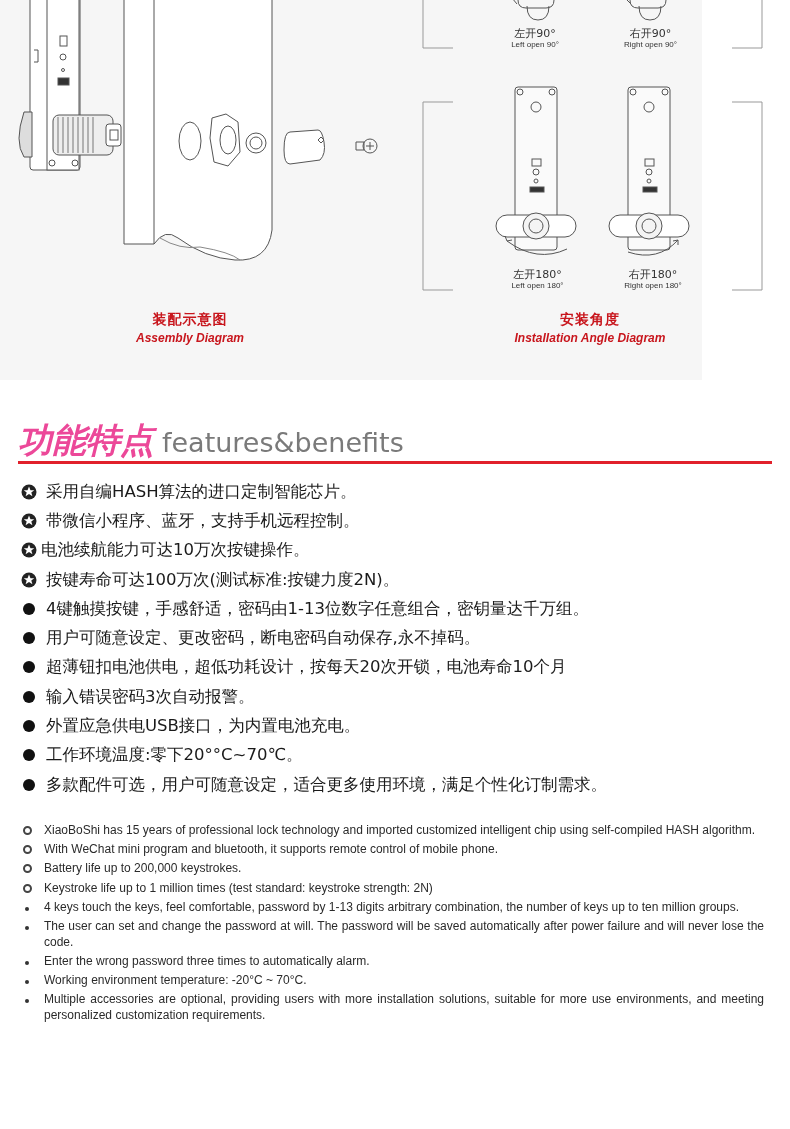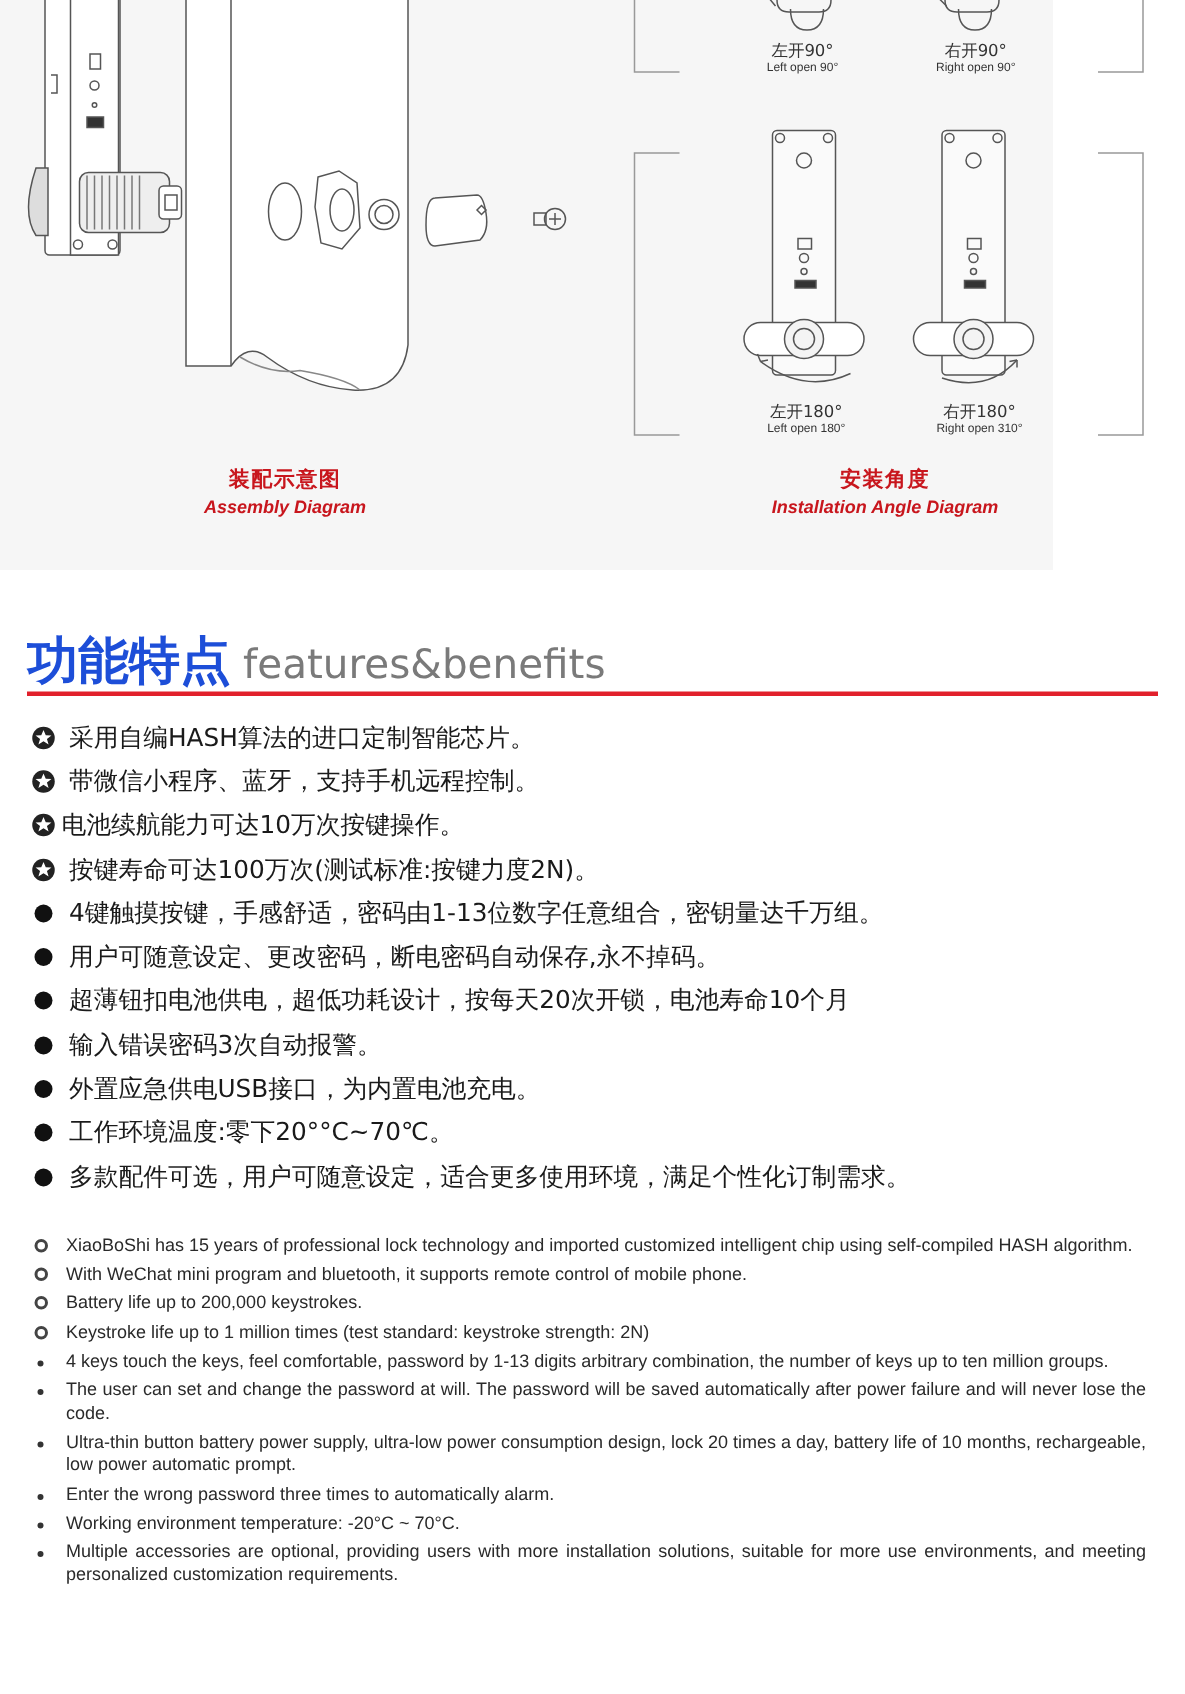--- a/index.html
+++ b/index.html
@@ -17,22 +17,23 @@
   }
   .caption .cn { font-size: 14px; font-weight: bold; letter-spacing: 1px; display: block; }
   .caption .en { font-family: "Liberation Sans", sans-serif; font-size: 12px; font-weight: bold; display: block; margin-top: 2px; font-style: italic; }
   .angle-label { position: absolute; text-align: center; color: #333; }
   .angle-label .cn { font-size: 11px; display: block; }
   .angle-label .en { font-family: "Liberation Sans", sans-serif; font-size: 8px; display: block; margin-top: -1px; }
 
   
   .section-header { position: absolute; left: 18px; top: 418px; width: 754px; height: 48px; }
   .section-header .title-cn {
-    font-size: 34px; font-weight: bold; color: #1d4ed8; letter-spacing: 0px;
+    font-size: 34px; font-weight: bold; color: #ec4899; letter-spacing: 0px;
     vertical-align: baseline;
+    font-style: italic;
   }
   .section-header .title-en {
     font-family: "DejaVu Sans", sans-serif; font-size: 27px; color: #7a7a7a;
     margin-left: 8px; font-weight: normal; letter-spacing: 0px;
   }
   .red-rule { position: absolute; left: 18px; top: 461px; width: 754px; height: 3px; background: #e1202b; }
 
   
   .cn-list { position: absolute; left: 20px; top: 477px; width: 760px; list-style: none; }
   .cn-list li {
@@ -158,21 +159,21 @@
   <div class="angle-label" style="left:603px; top:26px; width:95px;">
     <span class="cn">右开90°</span>
     <span class="en">Right open 90°</span>
   </div>
   <div class="angle-label" style="left:490px; top:267px; width:95px;">
     <span class="cn">左开180°</span>
     <span class="en">Left open 180°</span>
   </div>
   <div class="angle-label" style="left:603px; top:267px; width:100px;">
     <span class="cn">右开180°</span>
-    <span class="en">Right open 310°</span>
+    <span class="en">Right open 180°</span>
   </div>
 
   <div class="caption" style="left:110px; top:311px; width:160px;">
     <span class="cn">装配示意图</span>
     <span class="en">Assembly Diagram</span>
   </div>
   <div class="caption" style="left:485px; top:311px; width:210px;">
     <span class="cn">安装角度</span>
     <span class="en">Installation Angle Diagram</span>
   </div>
@@ -284,26 +285,20 @@
   <li>
     <span class="mark">
         <span class="smalldot"></span>
       </span>
     <span class="text">The user can set and change the password at will. The password will be saved automatically after power failure and will never lose the code.</span>
   </li>
   <li>
     <span class="mark">
         <span class="smalldot"></span>
       </span>
-    <span class="text">Ultra-thin button battery power supply, ultra-low power consumption design, lock 20 times a day, battery life of 10 months, rechargeable, low power automatic prompt.</span>
-  </li>
-  <li>
-    <span class="mark">
-        <span class="smalldot"></span>
-      </span>
     <span class="text">Enter the wrong password three times to automatically alarm.</span>
   </li>
   <li>
     <span class="mark">
         <span class="smalldot"></span>
       </span>
     <span class="text">Working environment temperature: -20°C ~ 70°C.</span>
   </li>
   <li>
     <span class="mark">

